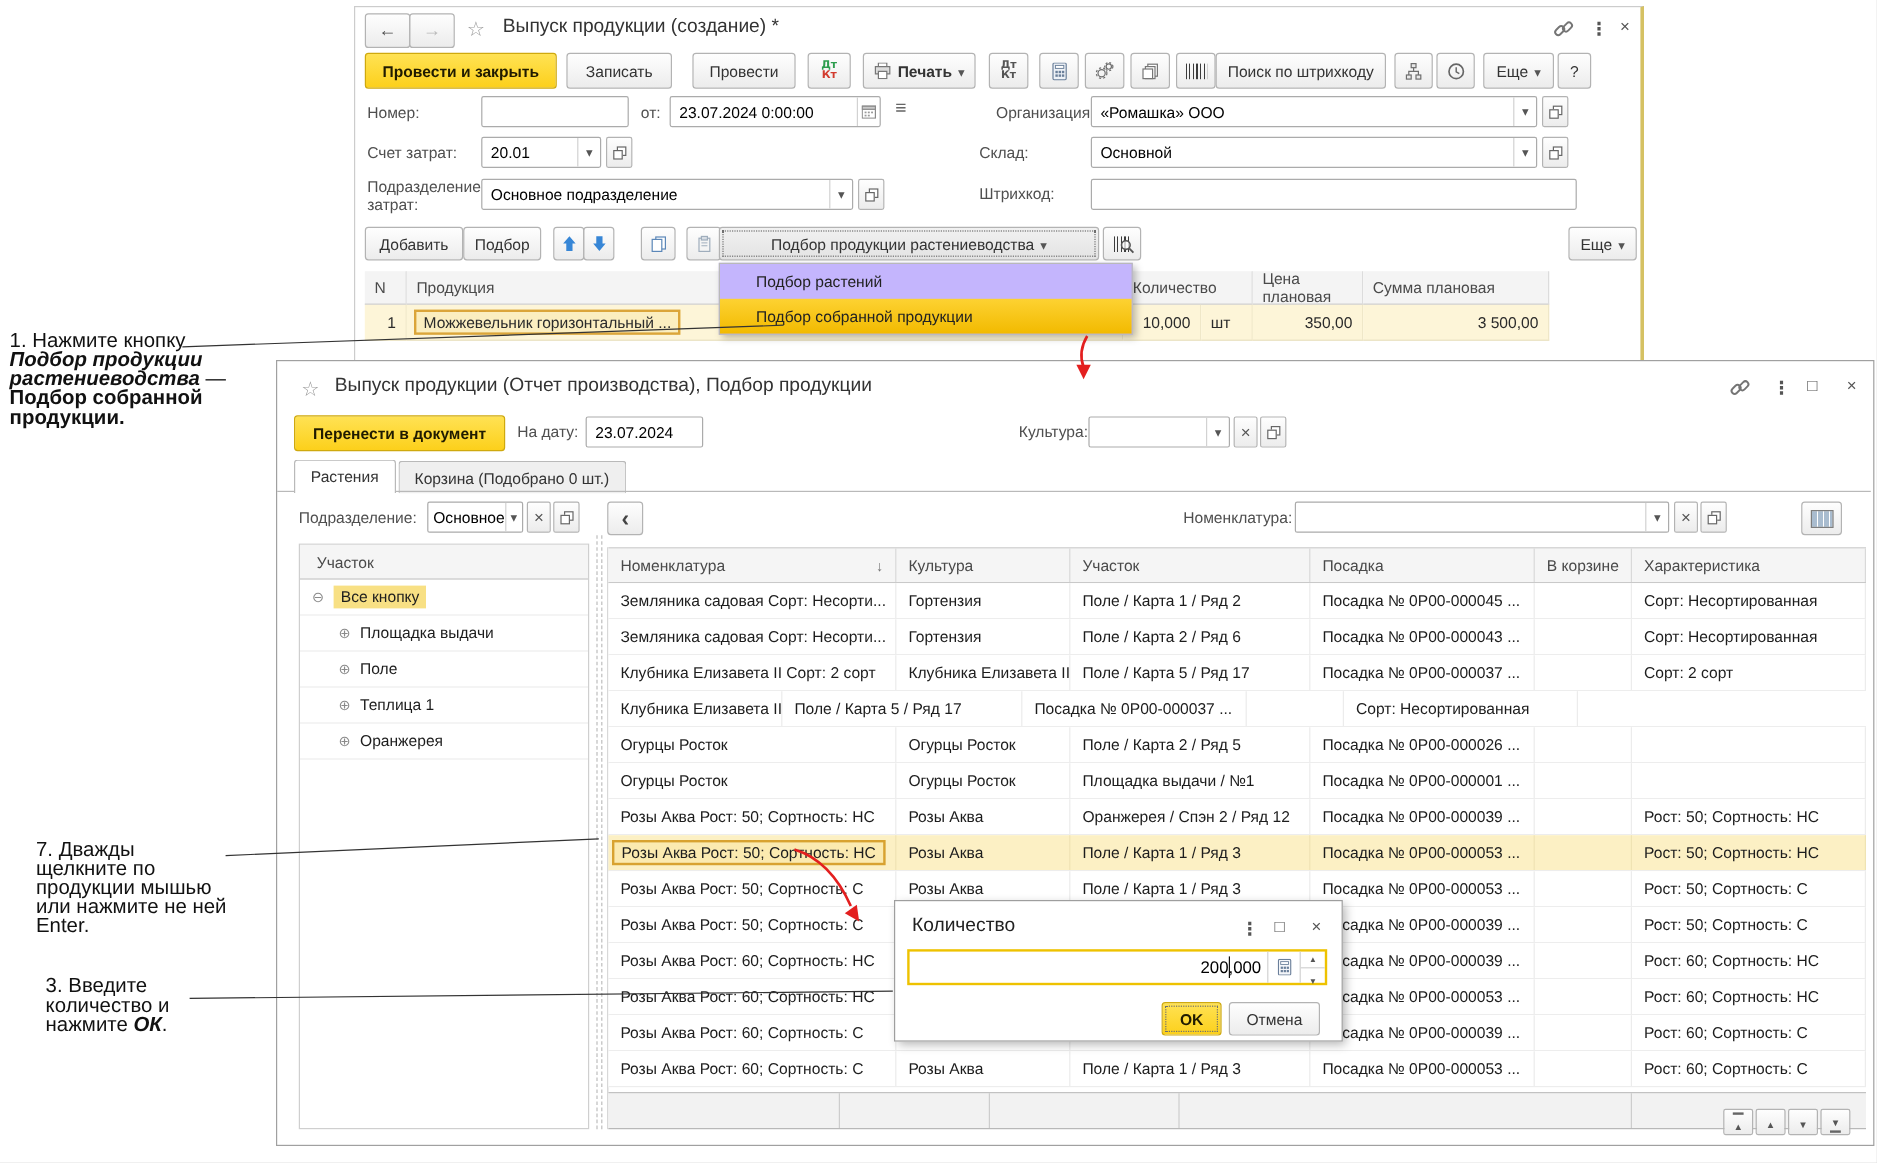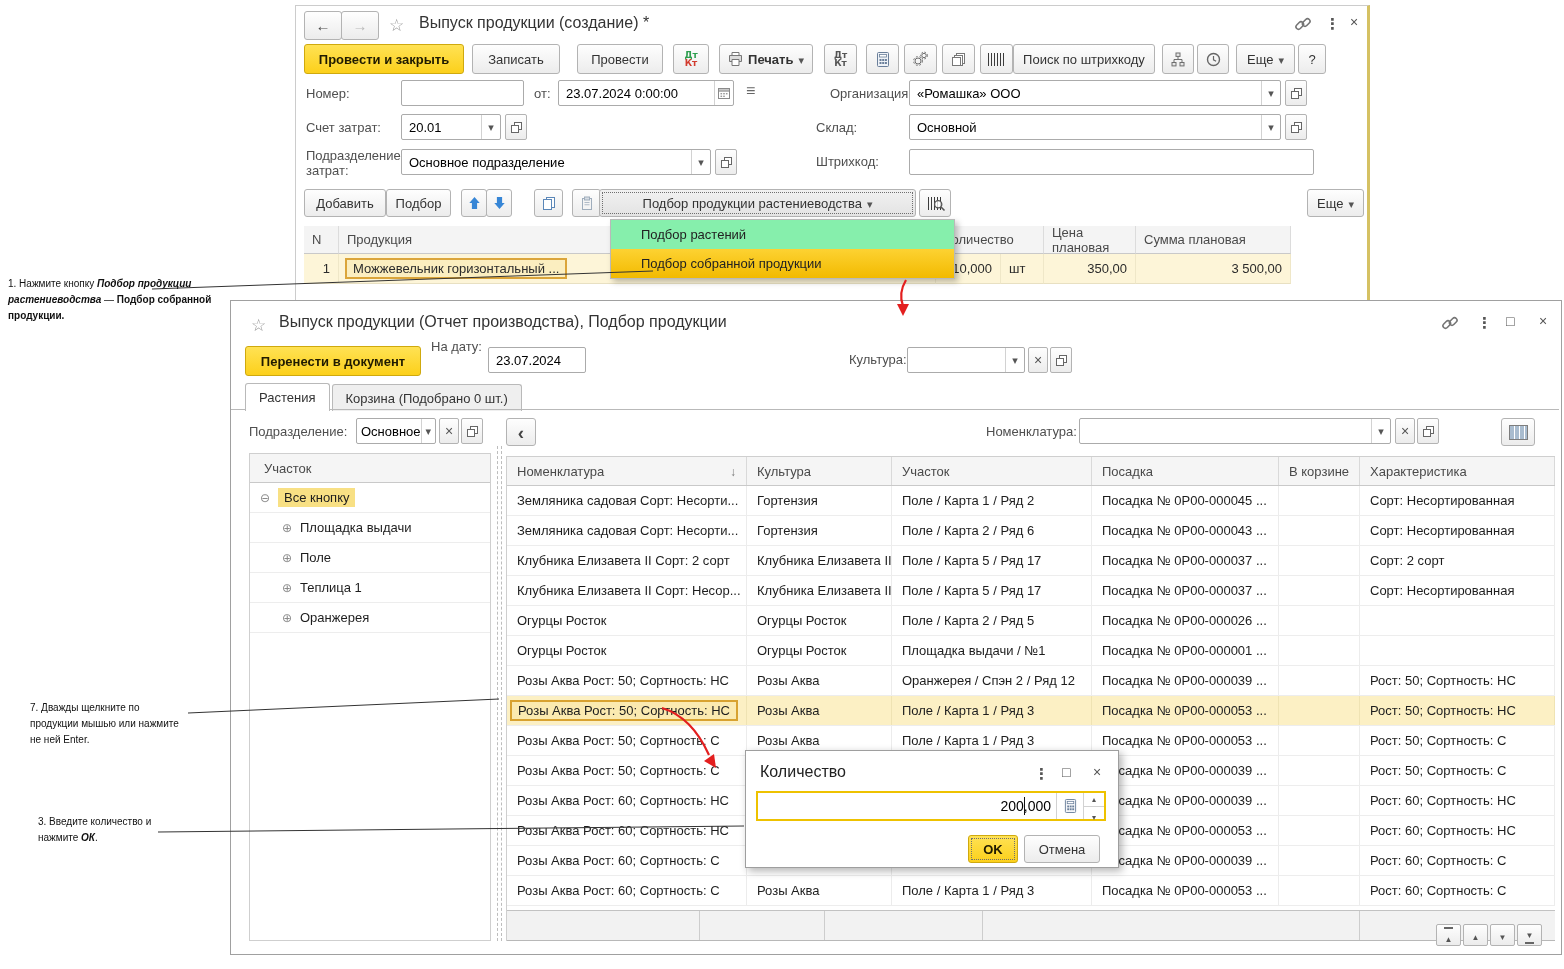--- a/index.html
+++ b/index.html
@@ -41,21 +41,21 @@
   .colsic{display:inline-block;width:17px;height:13px;border:1px solid #7d7d7d;background:repeating-linear-gradient(90deg,#a9bccf 0 4px,#fff 4px 5px);}
   .dtkt{display:flex;flex-direction:column;font-size:9px;line-height:8px;font-weight:bold;font-family:"DejaVu Sans",sans-serif;}
   .dtkt .dt{color:#2e9e4f;} .dtkt .kt{color:#d23b2e;text-align:center;}
   .dtkt.gray .dt,.dtkt.gray .kt{color:#555;}
   
   #w1{left:295px;top:5px;width:1071px;height:295px;border:1px solid #cccccc;border-right:3px solid #d5c163;z-index:1;}
   
   .t1h{position:absolute;top:220px;height:28px;background:#f4f4f4;border-bottom:1px solid #c9c9c9;border-right:1px solid #dcdcdc;display:flex;align-items:center;padding:0 8px;color:#4a4a4a;box-sizing:border-box;}
   .t1c{position:absolute;top:248px;height:30px;display:flex;align-items:center;padding:0 8px;box-sizing:border-box;background:#fdf5d8;border-bottom:1px solid #e8e0c2;border-right:1px solid #efe7c8;white-space:nowrap;overflow:hidden;}
   
-  #menu1{position:absolute;left:314px;top:213px;width:343px;background:#86efac;border:1px solid #b9b9b9;box-shadow:3px 3px 6px rgba(0,0,0,.25);z-index:20;}
+  #menu1{position:absolute;left:303px;top:213px;width:343px;background:#c4b5fd;border:1px solid #b9b9b9;box-shadow:3px 3px 6px rgba(0,0,0,.25);z-index:20;}
   .mitem{height:29px;display:flex;align-items:center;padding-left:30px;color:#222;}
   .mitem.highlighted{background:linear-gradient(#fdd232,#f2ba00);}
   
   #w2{left:230px;top:300px;width:1330px;height:653px;border:1px solid #a0a0a0;z-index:10;}
   .tabline{position:absolute;left:0;top:108px;width:1328px;border-top:1px solid #b9b9b9;}
   .tab{height:26px;display:flex;align-items:center;padding:0 13px;background:#efefef;border:1px solid #b9b9b9;border-bottom:none;border-radius:3px 3px 0 0;margin-right:2px;color:#333;}
   .tab.active{background:#fff;height:27px;position:relative;z-index:2;}
   #tabs{position:absolute;left:14px;top:82px;display:flex;align-items:flex-end;}
   
   #treepanel{position:absolute;left:18px;top:152px;width:242px;height:488px;border:1px solid #cfcfcf;box-sizing:border-box;background:#fff;}
@@ -85,21 +85,21 @@
   .nav{position:relative;width:23px;height:20px;display:flex;flex-direction:column;align-items:center;justify-content:center;background:linear-gradient(#fefefe,#ececec);border:1px solid #b3b3b3;border-radius:2px;}
   
   #dlg{left:745px;top:750px;width:372px;height:116px;border:1px solid #9e9e9e;box-shadow:3px 3px 8px rgba(0,0,0,.3);z-index:50;}
   #dlg-input{position:absolute;left:10px;top:40px;width:350px;height:30px;border:2px solid #eec200;background:#fff;box-sizing:border-box;display:flex;align-items:center;}
   #dlg-val{flex:1;text-align:right;font-size:14px;padding-right:5px;color:#000;}
   #dlg-cursor{position:absolute;left:266px;top:4px;width:1px;height:18px;background:#111;}
   .dlg-calc{width:26px;align-self:stretch;border-left:1px solid #d2d2d2;display:flex;align-items:center;justify-content:center;}
   .dlg-spin{width:20px;align-self:stretch;border-left:1px solid #d2d2d2;display:flex;flex-direction:column;align-items:center;justify-content:center;gap:1px;}
   .dlg-spin i{border-top:1px solid #d2d2d2;width:100%;text-align:center;font-style:normal;}
   
-  .ann{position:absolute;color:#111;line-height:16px;font-size:10px;z-index:5;}
+  .ann{position:absolute;color:#111;line-height:16px;font-size:17px;z-index:5;}
   .ann .bi{font-weight:bold;font-style:italic;} .ann .b{font-weight:bold;}
   #overlay{position:absolute;left:0;top:0;width:1564px;height:969px;pointer-events:none;z-index:60;}
   .titletext{font-size:16px;color:#333;white-space:nowrap;}
 </style>
 </head>
 <body>
 
 <div id="canvas">
 
   <div id="w1" class="win">
@@ -377,21 +377,21 @@
           <rect x="8" y="4" width="8.5" height="5" rx="2.5" transform="rotate(-45 12.25 6.5)"></rect>
         </g>
       </svg>
     <span class="abs i-dots" style="left:1246px;top:13px;"></span>
     <span class="abs i-max" style="left:1275px;top:12px;"></span>
     <span class="abs i-x" style="left:1308px;top:12px;"></span>
 
     <div class="btn btn-y" style="left:14px;top:45px;width:174px;height:28px;">
         <span>Перенести в документ</span>
       </div>
-    <span class="lbl" style="left:200px;top:38px;">На дату:</span>
+    <span class="lbl" style="left:200px;top:51px;">На дату:</span>
     <div class="fld" style="left:257px;top:46px;width:98px;height:26px;box-sizing:border-box;">
         <span>23.07.2024</span>
       </div>
     <span class="lbl" style="left:618px;top:51px;">Культура:</span>
     <div class="fld" style="left:676px;top:46px;width:118px;height:26px;box-sizing:border-box;">
         <span></span>
         <span class="spacer"></span>
         <span class="caretbox i-caret"></span>
       </div>
     <div class="cbtn" style="left:797px;top:46px;width:20px;height:26px;box-sizing:border-box;">
@@ -518,23 +518,20 @@
           <div class="td c0">
             <span>Клубника Елизавета II Сорт: 2 сорт</span>
           </div>
           <div class="td c1">Клубника Елизавета II</div>
           <div class="td c2">Поле / Карта 5 / Ряд 17</div>
           <div class="td c3">Посадка № 0P00-000037 ...</div>
           <div class="td c4"></div>
           <div class="td c5">Сорт: 2 сорт</div>
         </div>
         <div class="trow">
-          <div class="td c0">
-            <span>Клубника Елизавета II Сорт: Несор...</span>
-          </div>
           <div class="td c1">Клубника Елизавета II</div>
           <div class="td c2">Поле / Карта 5 / Ряд 17</div>
           <div class="td c3">Посадка № 0P00-000037 ...</div>
           <div class="td c4"></div>
           <div class="td c5">Сорт: Несортированная</div>
         </div>
         <div class="trow">
           <div class="td c0">
             <span>Огурцы Росток</span>
           </div>

